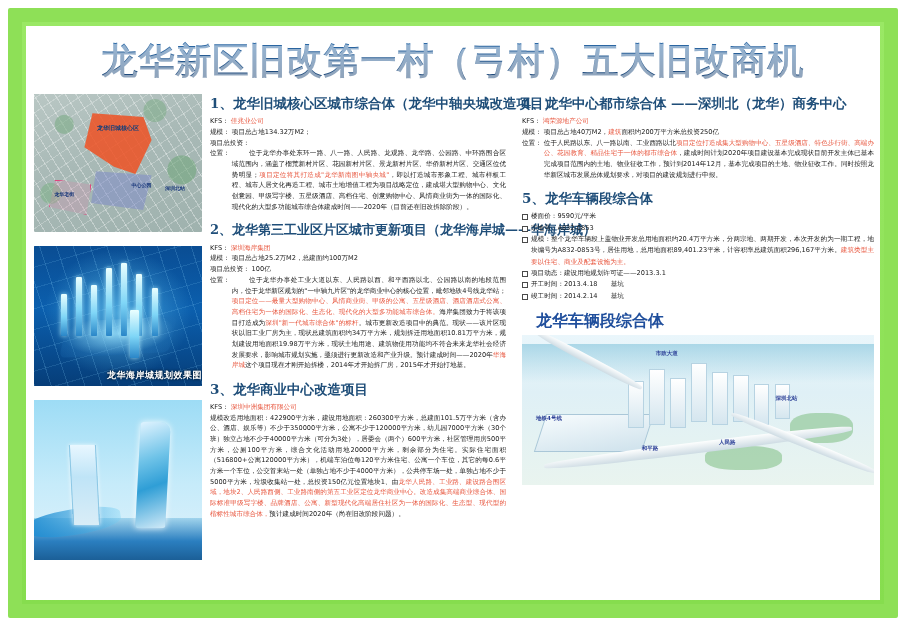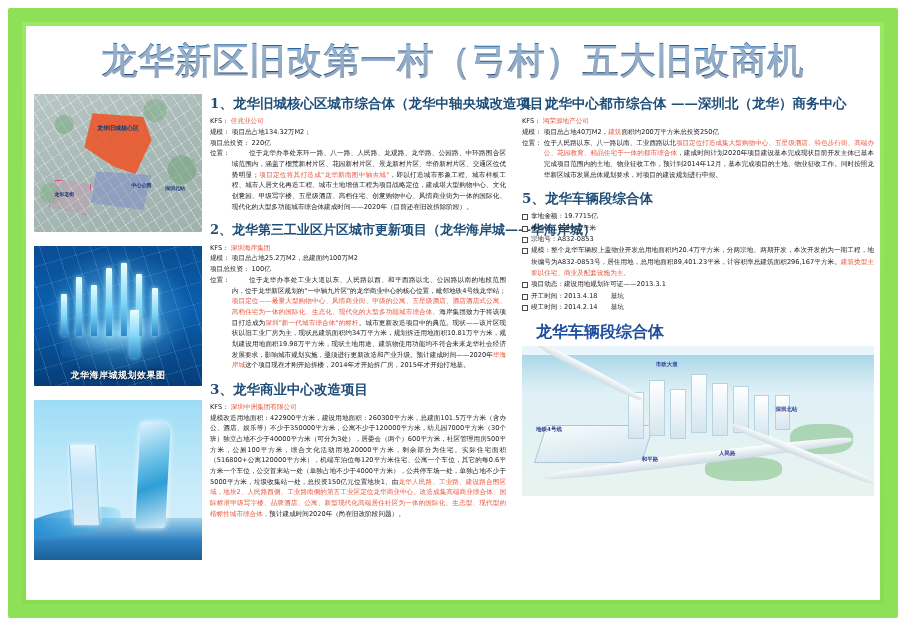--- a/index.html
+++ b/index.html
@@ -51,21 +51,21 @@
   .col-imgs{width:168px;flex:0 0 168px;padding-left:2px;}
   .col-left{flex:1 1 auto;padding:0 10px 0 8px;min-width:0;}
   .col-right{width:352px;flex:0 0 352px;padding-left:6px;min-width:0;}
 
   
   .imgbox{position:relative;margin-bottom:14px;overflow:hidden;}
   .imgbox.map{height:138px;}
   .imgbox.coast{height:140px;}
   .imgbox.towers{height:160px;}
   .cap{
-    position:absolute;left:0;right:0;bottom:4px;text-align:center;
+    position:absolute;left:0;right:0;bottom:4px;text-align:right;
     font-size:9px;color:#ffffff;font-weight:bold;letter-spacing:.5px;
     text-shadow:0 0 3px #000;
   }
 
   
   .satmap{
     width:100%;height:100%;
     background:
       radial-gradient(circle at 18% 22%, rgba(120,170,130,.55) 0 9px, transparent 10px),
       radial-gradient(circle at 72% 12%, rgba(120,170,130,.5) 0 11px, transparent 12px),
@@ -273,21 +273,20 @@
           <div class="kv">
             <span class="k">KFS：</span>
             <span class="v hl">佳兆业公司</span>
           </div>
           <div class="kv">
             <span class="k">规模：</span>
             <span class="v">项目总占地134.32万M2；</span>
           </div>
           <div class="kv">
             <span class="k">项目总投资：</span>
-            <span class="v">220亿</span>
           </div>
           <div class="kv">
             <span class="k">位置：</span>
             <span class="v para indent"><span>位于龙华办事处东环一路、八一路、人民路、龙观路、龙华路、公园路、中环路围合区域范围内，涵盖了榴荒新村片区、花园新村片区、景龙新村片区、华侨新村片区、交通区位优势明显；</span><span class="hl">项目定位</span><span class="hl">将其打造成"龙华新南图中轴央城"</span><span>，即以打造城市形象工程、城市样板工程、城市人居文化再造工程、城市土地增值工程为项目战略定位，建成堪大型购物中心、文化创意园、甲级写字楼、五星级酒店、高档住宅、创意购物中心、风情商业街为一体的国际化、现代化的大型多功能城市综合体建成时间——2020年（目前还在旧改拆除阶段）。</span></span>
           </div>
         </div>
 
         <div class="sec">
           <div class="sec-h small">2、龙华第三工业区片区城市更新项目（龙华海岸城——华海岸城）</div>
           <div class="kv">
@@ -333,21 +332,20 @@
           </div>
           <div class="kv">
             <span class="k">位置：</span>
             <span class="v para"><span>位于人民路以东、八一路以南、工业西路以北</span><span class="hl">项目定位打造成集大型购物中心、五星级酒店、特色步行街、高端办公、花园教育、精品住宅于一体的都市综合体</span><span>，建成时间计划2020年项目建设基本完成现状目前开发主体已基本完成项目范围内的土地、物业征收工作，预计到2014年12月，基本完成项目的土地、物业征收工作。同时按照龙华新区城市发展总体规划要求，对项目的建设规划进行申报。</span></span>
           </div>
         </div>
 
         <div class="sec">
           <div class="sec-h">5、龙华车辆段综合体</div>
           <ul class="blist">
-            <li><span class="k">拿地金额：</span><span>19.7715亿</span></li>
             <li><span class="k">楼面价：</span><span>9590元/平米</span></li>
             <li><span class="k">宗地号：</span><span>A832-0853</span></li>
             <li><span class="k">规模：</span><span>整个龙华车辆段上盖物业开发总用地面积约20.4万平方米，分两宗地、两期开发，本次开发的为一期工程，地块编号为A832-0853号，居住用地，总用地面积89,401.23平米，计容积率总建筑面积296,167平方米。</span><span class="hl">建筑类型主要以住宅、商业及配套设施为主。</span></li>
             <li><span class="k">项目动态：</span><span>建设用地规划许可证——2013.3.1</span></li>
             <li><span class="k">开工时间：</span><span>2013.4.18</span>&nbsp;&nbsp;<span class="sub">基坑</span></li>
             <li><span class="k">竣工时间：</span><span>2014.2.14</span>&nbsp;&nbsp;<span class="sub">基坑</span></li>
           </ul>
         </div>
 
         <div class="depot-cap">龙华车辆段综合体</div>

